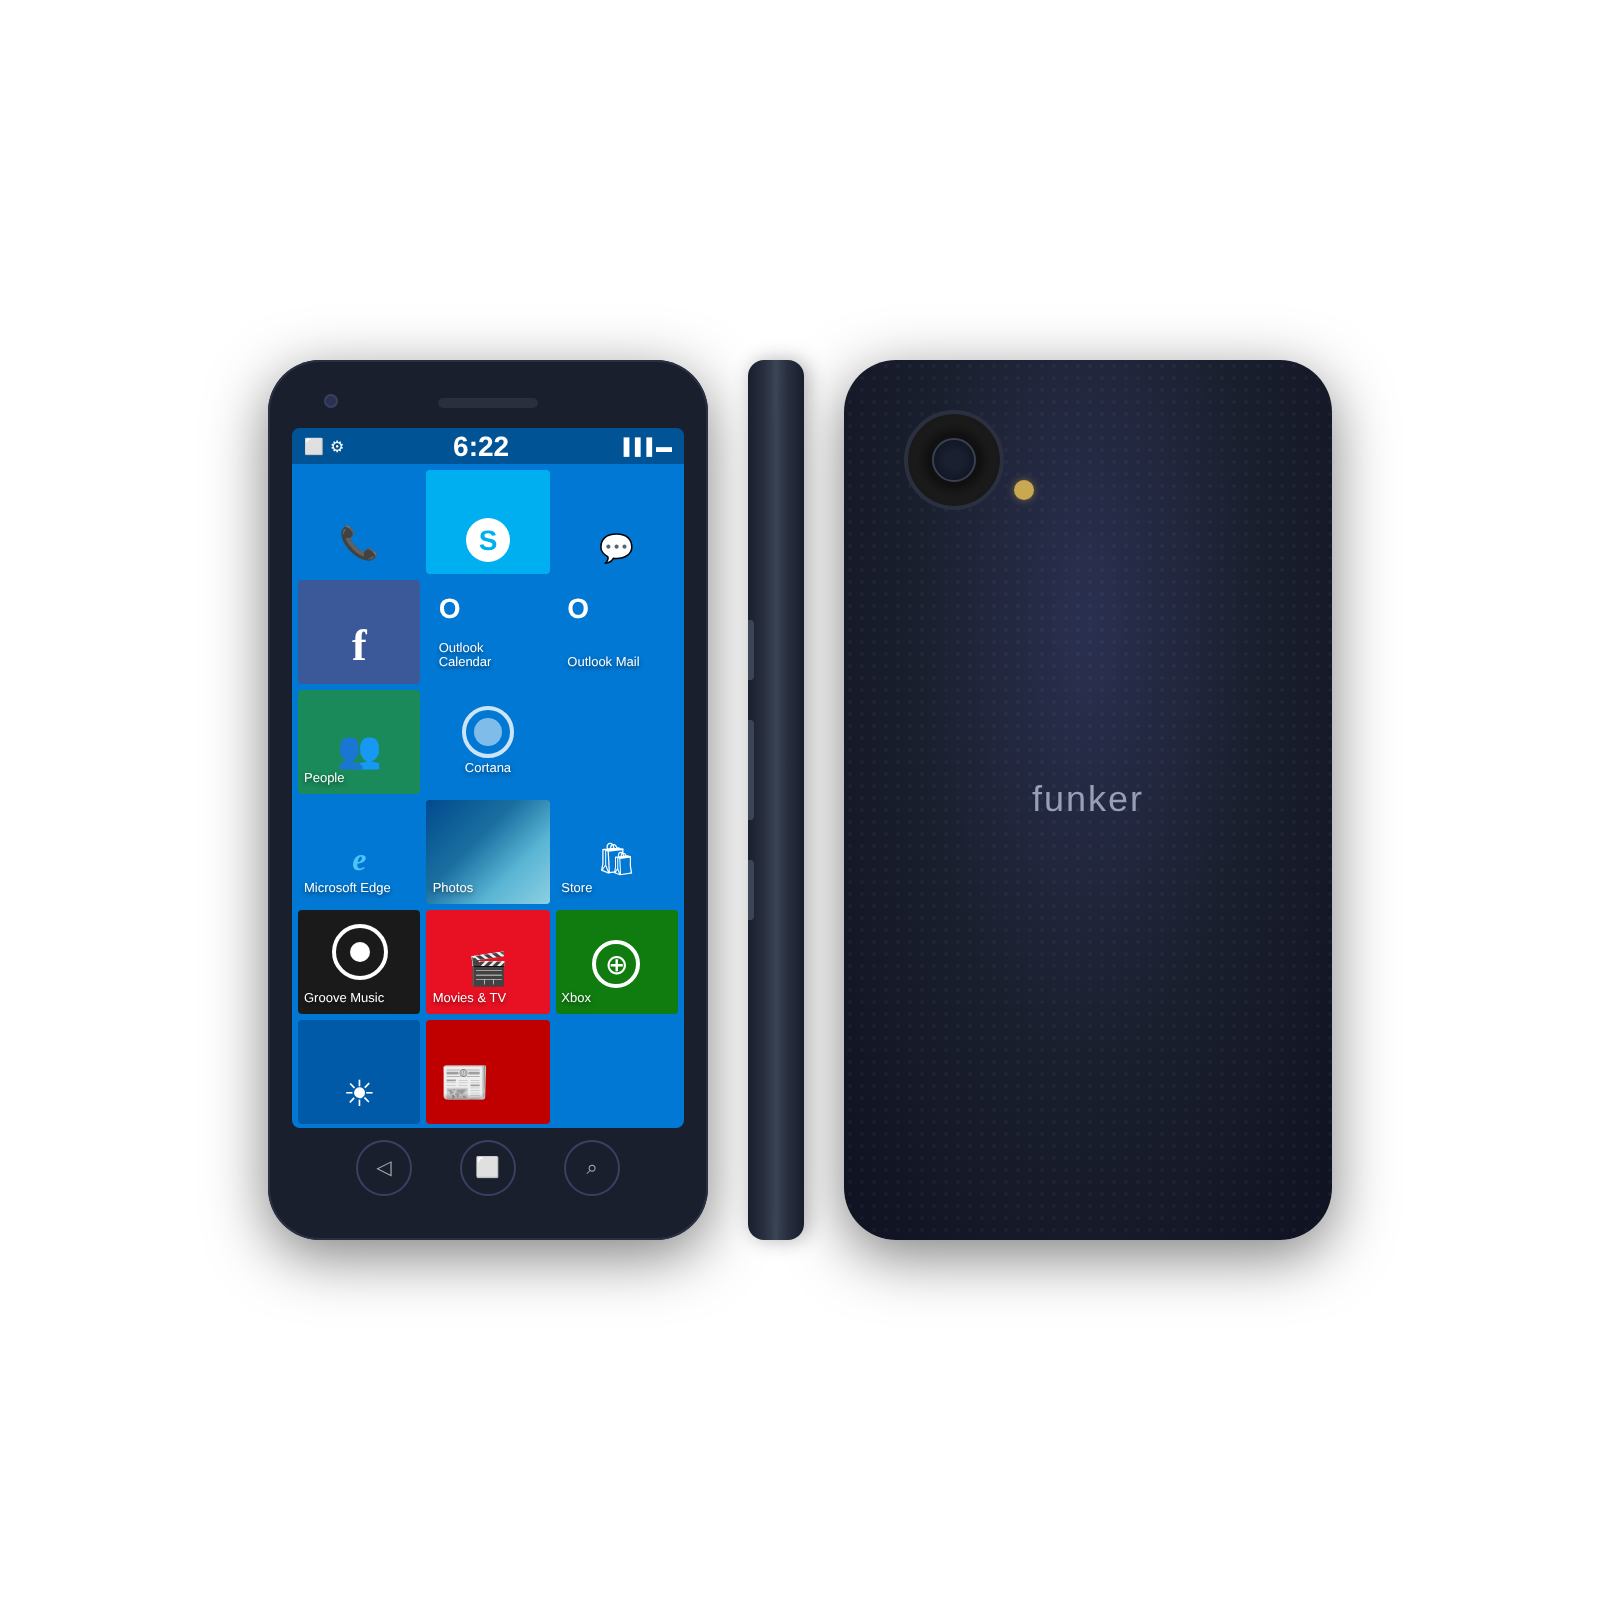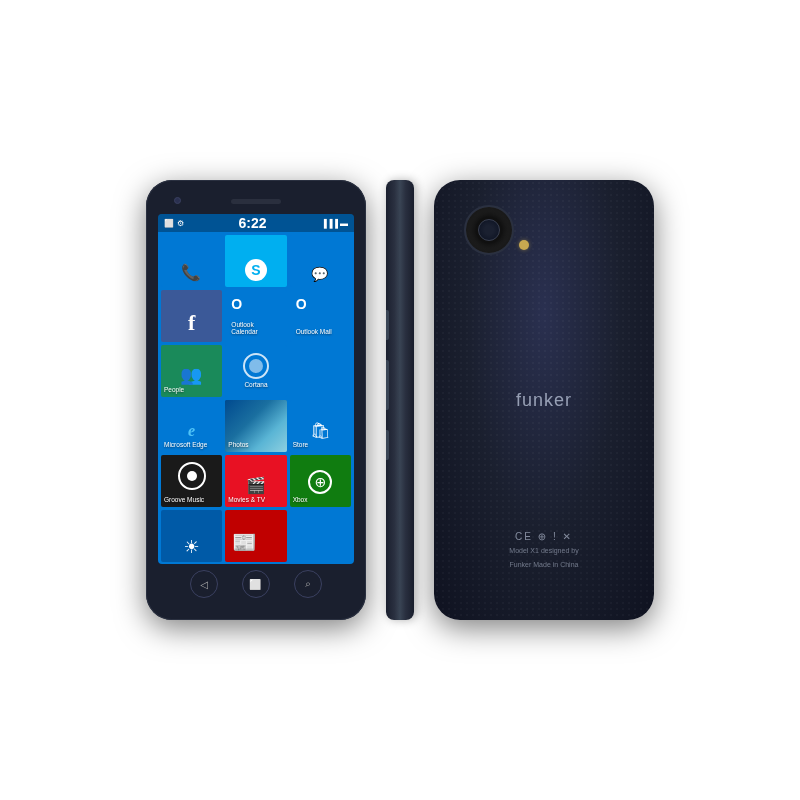--- a/index.html
+++ b/index.html
@@ -231,21 +231,21 @@
       border-radius: 2px;
       position: absolute;
     }
 
     .side-btn-1 { top: 130px; left: 0; border-radius: 0 2px 2px 0; width: 3px; }
     .side-btn-2 { top: 180px; left: 0; border-radius: 0 2px 2px 0; width: 3px; height: 50px; }
     .side-btn-3 { top: 250px; left: 0; border-radius: 0 2px 2px 0; width: 3px; }
 
     
     .phone-back {
-      width: 220px;
+      width: 244px;
       height: 440px;
       background: radial-gradient(ellipse at 50% 30%, #2a3050 0%, #1a1f2e 50%, #0f1220 100%);
       border-radius: 26px;
       display: flex;
       flex-direction: column;
       align-items: center;
       padding: 20px 15px;
       box-shadow: 0 8px 30px rgba(0,0,0,0.5);
       position: relative;
     }
@@ -516,19 +516,14 @@
 
   <div class="phone-back">
     <div class="dotted-texture"></div>
     <div class="back-camera"></div>
     <div class="back-flash"></div>
 
     <div class="back-brand">
       <div class="back-brand-text">funker</div>
     </div>
 
-    <div class="back-certifications">
-      <div class="cert-symbols">CE ⊕ ! ✕</div>
-      <div class="cert-text">Model X1 designed by</div>
-      <div class="cert-text">Funker Made in China</div>
-    </div>
   </div>
 </div>
 
 </body></html>

